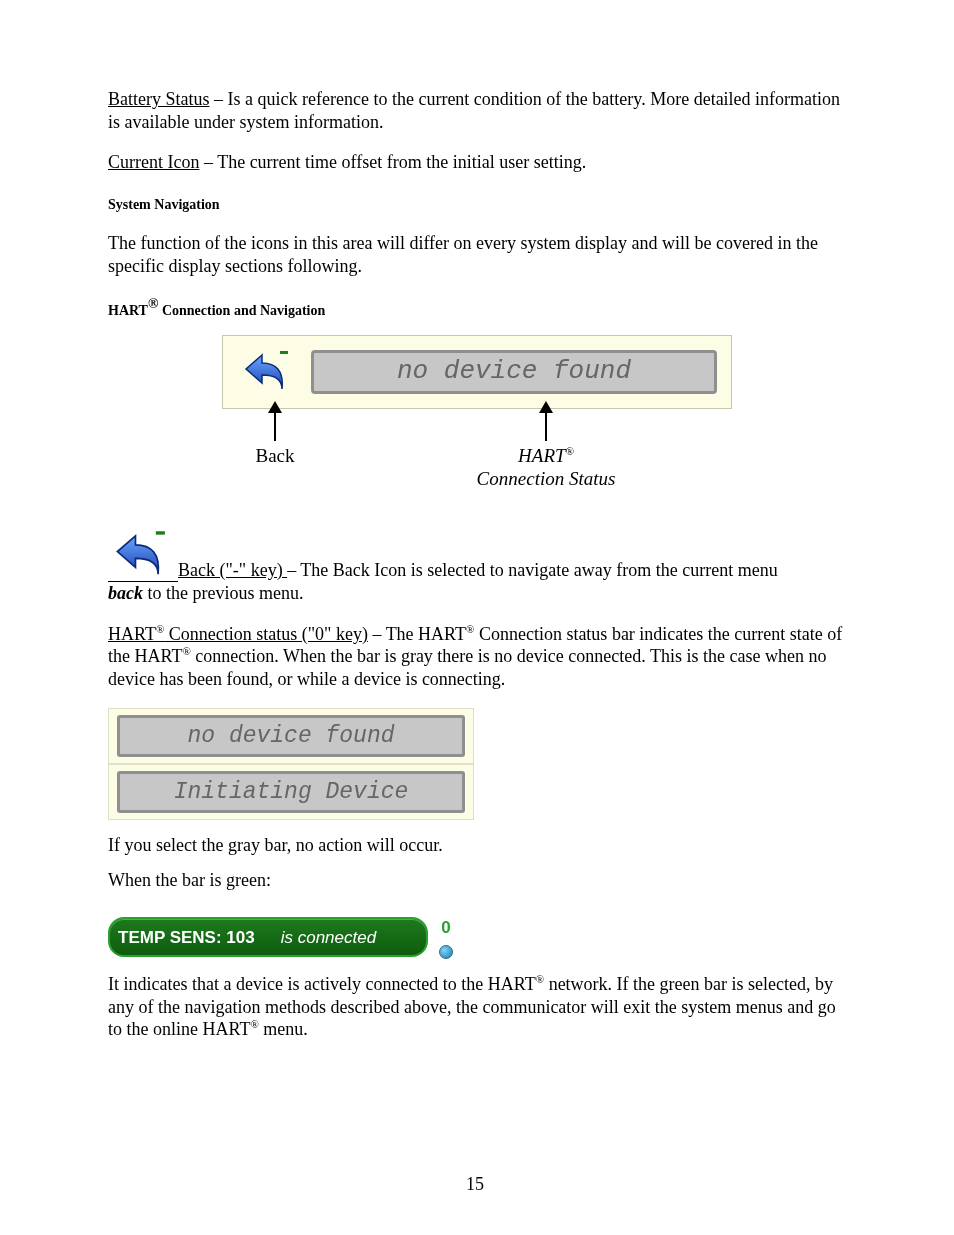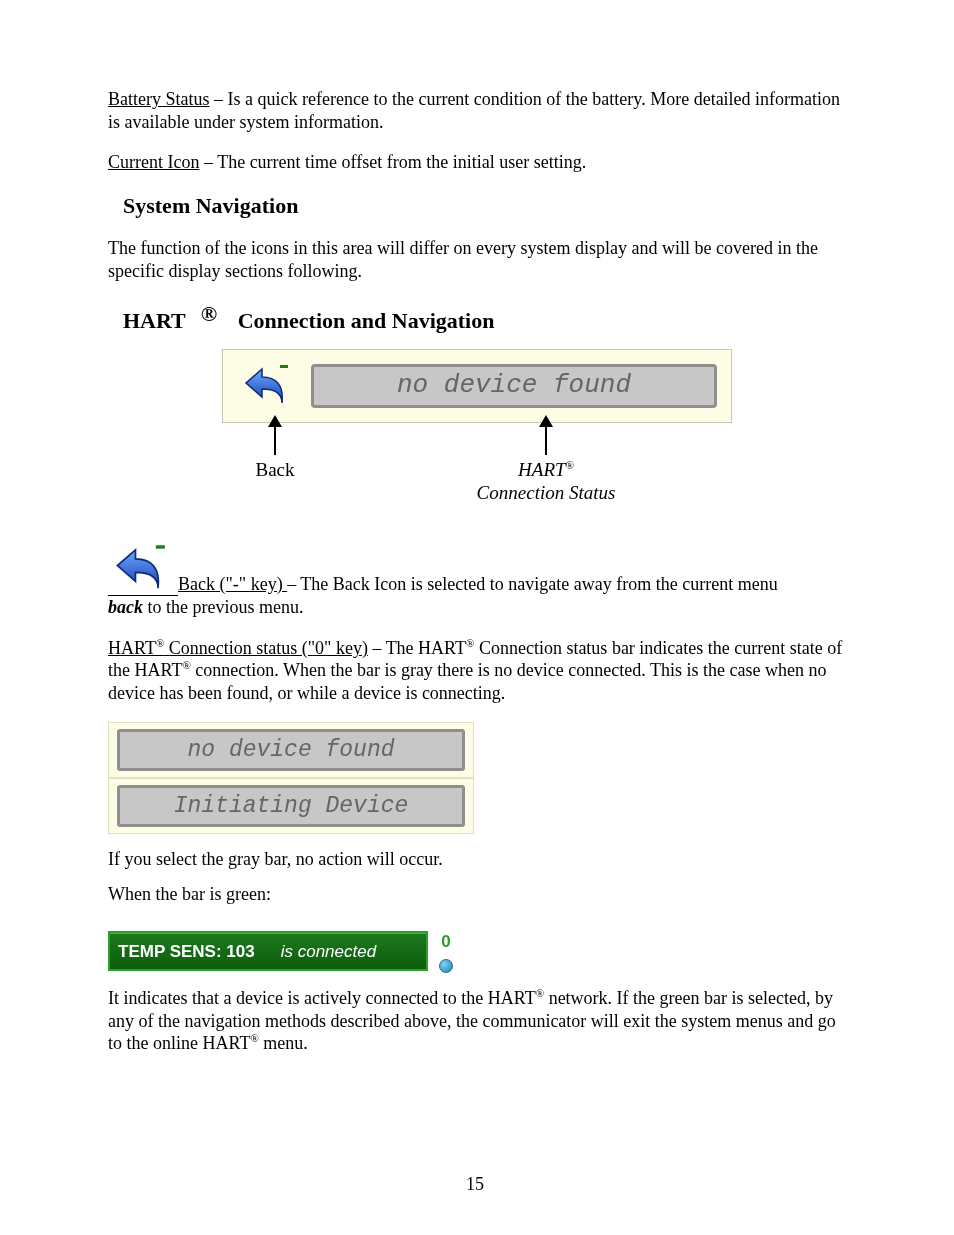--- a/index.html
+++ b/index.html
@@ -12,21 +12,21 @@
     color: #000;
     position: relative;
     padding: 88px 108px 0 108px;
     line-height: 1.25;
   }
   .para { margin-bottom: 18px; }
   .para2 { margin-bottom: 14px; }
   .under { text-decoration: underline; }
   .bolditalic { font-weight: bold; font-style: italic; }
   .sup { font-size: 11px; vertical-align: super; }
-  .heading { font-weight: bold; font-size: 22px; display: inline; margin-left: 15px; }
+  .heading { font-weight: bold; font-size: 14px; display: inline; }
 
   
   .figure1 {
     width: 510px;
     margin: 14px auto 10px auto;
   }
   .fig1-top {
     background: #fdfde5;
     height: 74px;
     border: 1px solid #c8c8b0;
@@ -135,21 +135,21 @@
     margin-bottom: 12px;
     display: inline-flex;
     align-items: stretch;
     height: 44px;
   }
   .green-bar {
     width: 320px;
     height: 40px;
     background: linear-gradient(#1e7a1e, #0d5c0d);
     border: 2px solid #2aa12a;
-    border-radius: 0;
+    border-radius: 16px;
     display: flex;
     align-items: center;
     color: #fff;
     font-family: Arial, Helvetica, sans-serif;
     font-size: 17px;
     padding-left: 8px;
     box-shadow: inset 0 1px 0 rgba(255,255,255,0.3);
   }
   .green-bar .gb1 { font-weight: bold; }
   .green-bar .gb2 { margin-left: 26px; font-style: italic; }

